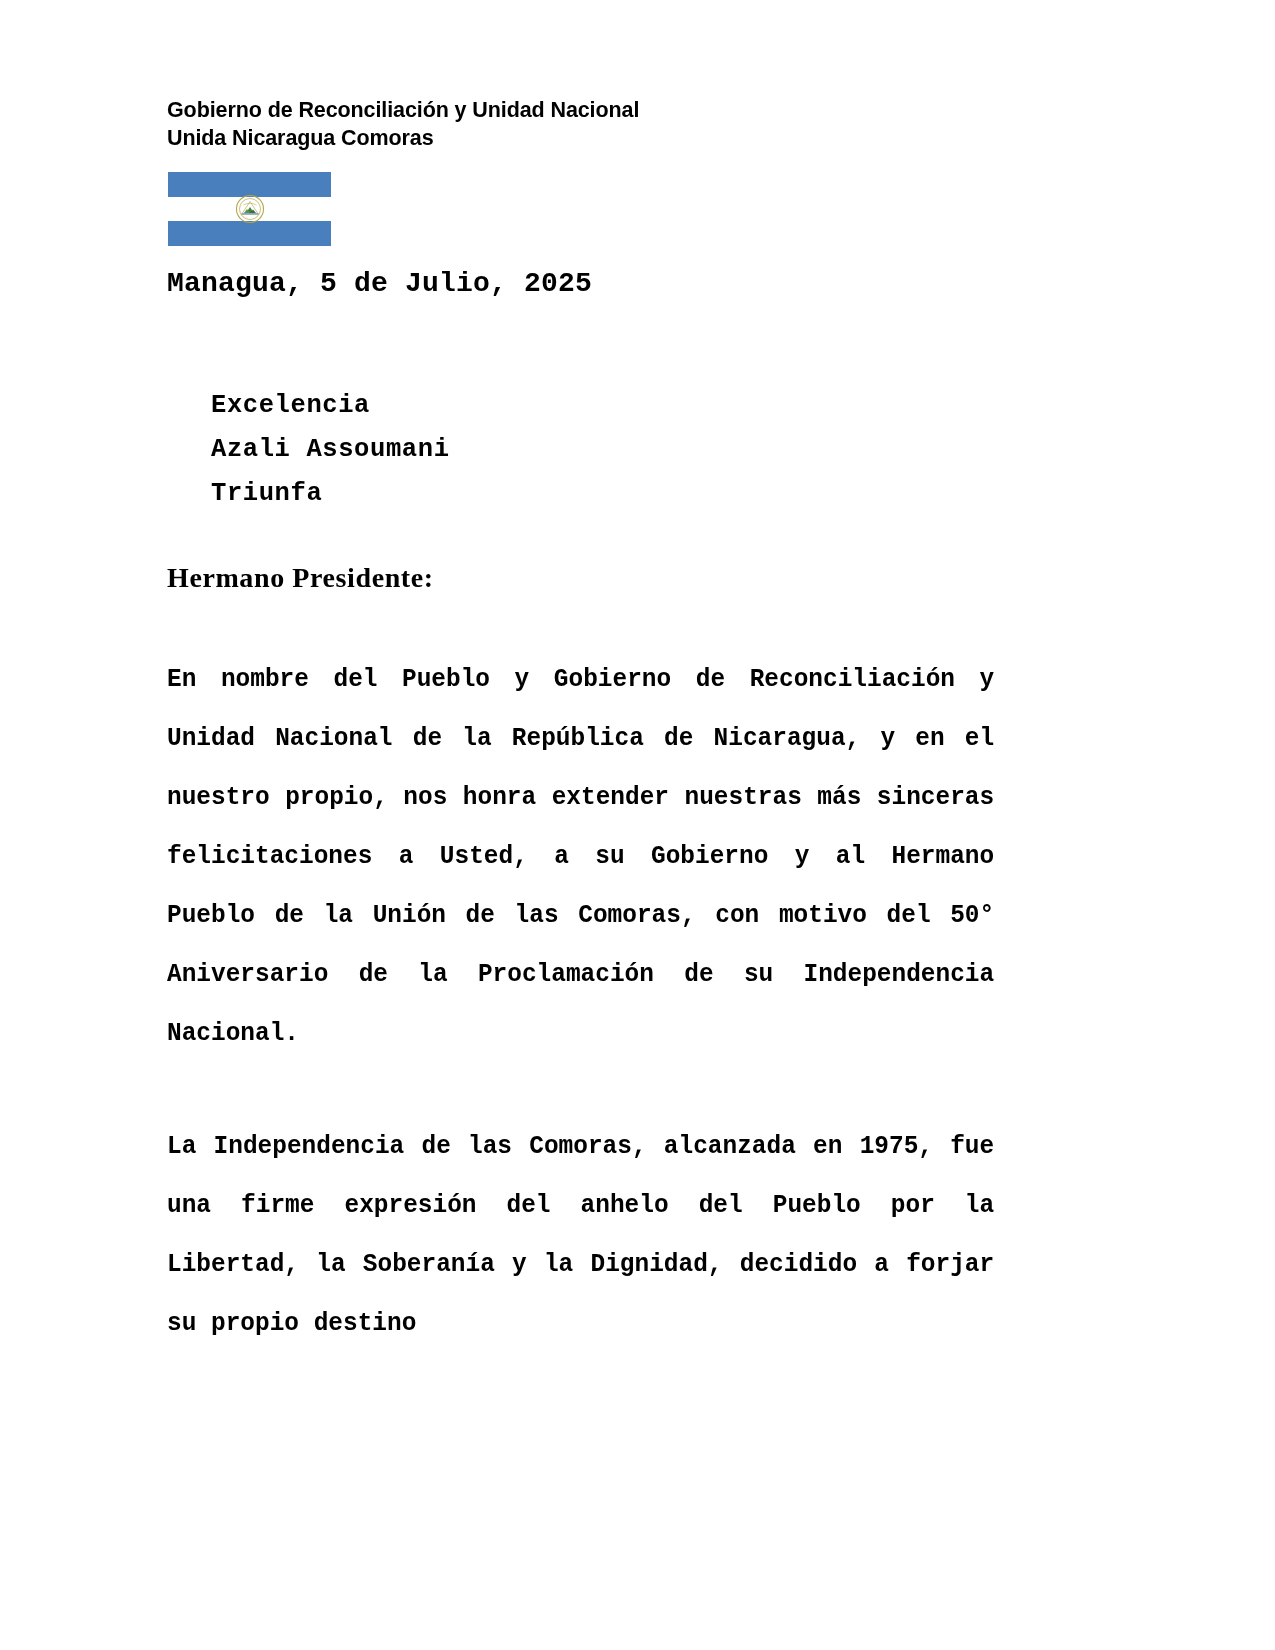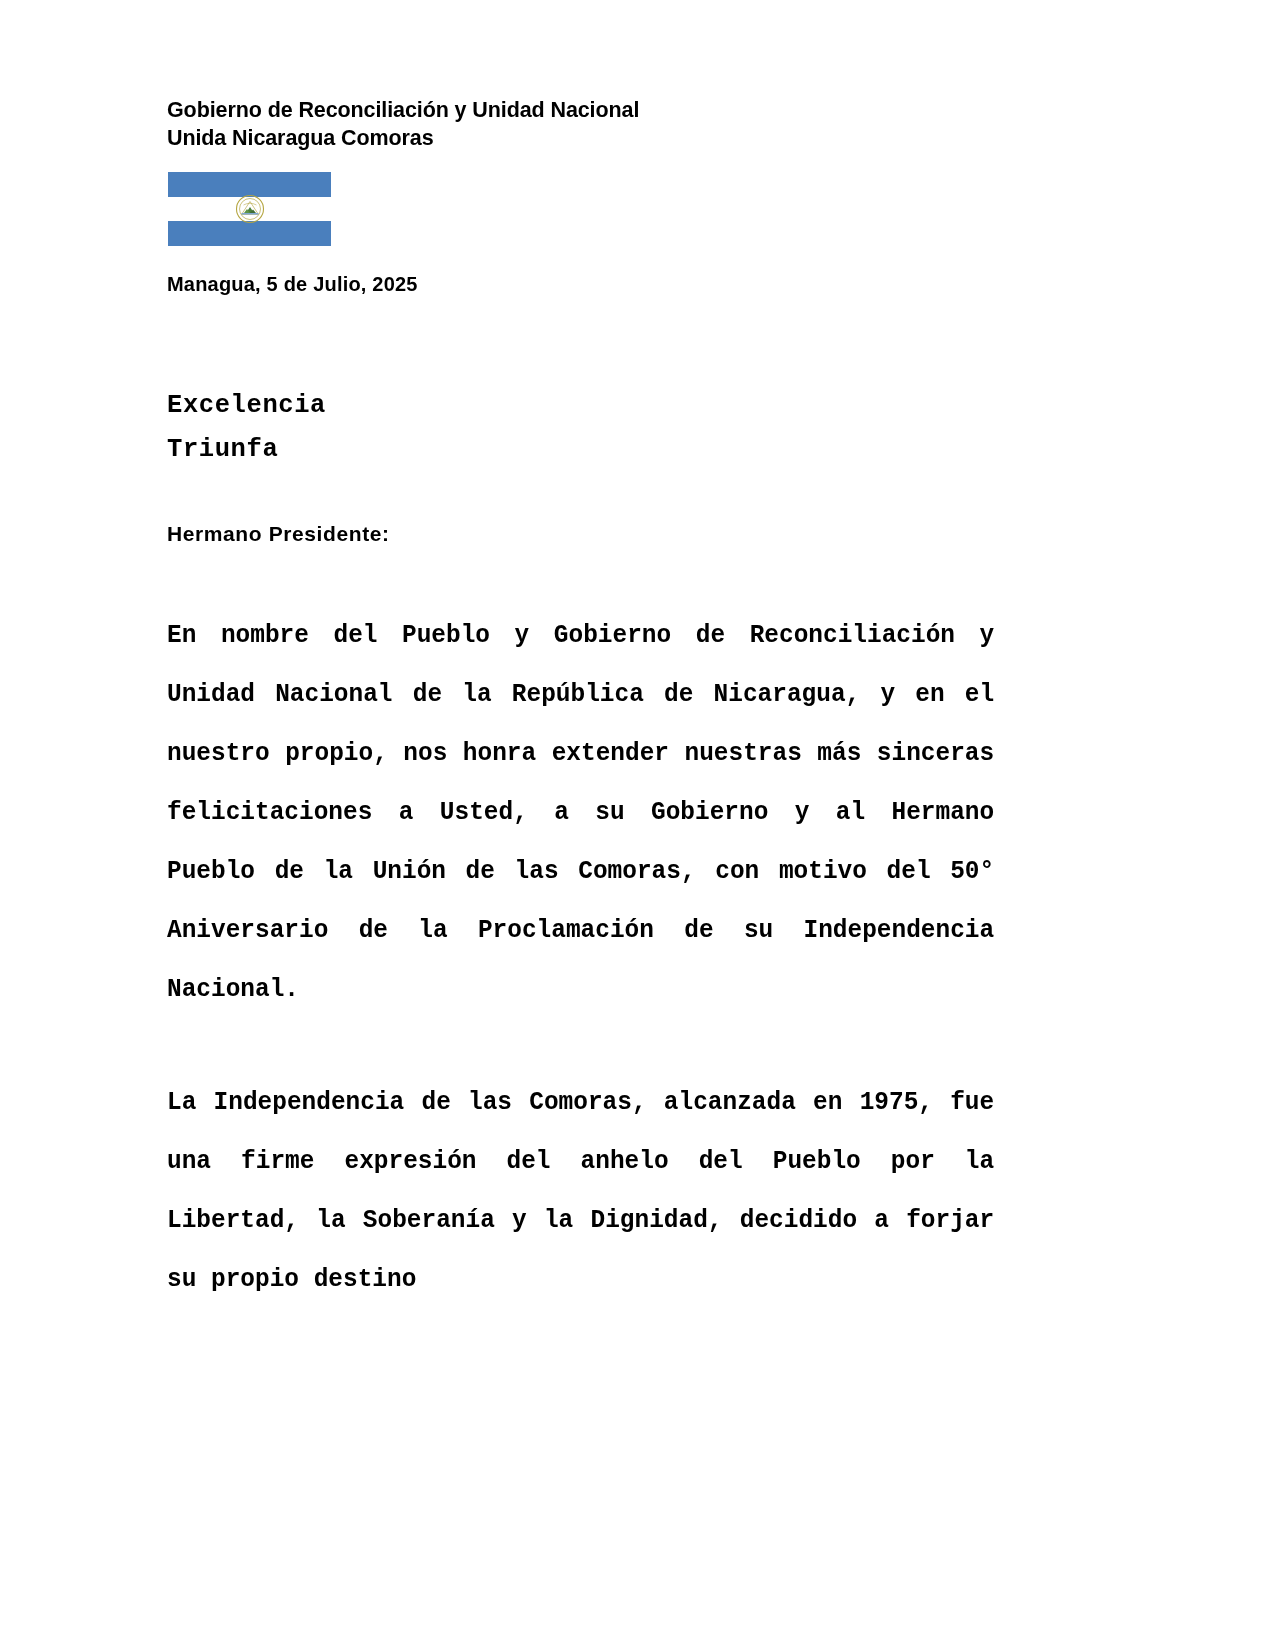--- a/index.html
+++ b/index.html
@@ -72,45 +72,46 @@
   }
 
   
   .doc {
     position: absolute;
     left: 167px;
     top: 262px;
     width: 880px;
   }
   .date-line {
-    font-family: Liberation Sans, sans-serif;
+    font-family: Liberation Mono, monospace;
     font-weight: bold;
-    font-size: 20px;
+    font-size: 28px;
     line-height: 44px;
     color: #000000;
     letter-spacing: 0.2px;
     white-space: nowrap;
   }
   .spacer-lg { height: 78px; }
   .spacer-md { height: 50px; }
   .spacer-sm { height: 40px; }
 
   .addressee {
     font-family: "Liberation Mono", "DejaVu Sans Mono", monospace;
     font-weight: bold;
     font-size: 25.5px;
     line-height: 44px;
     color: #000000;
     letter-spacing: 0.6px;
     white-space: nowrap;
+    margin-left: 44px;
   }
   .salutation {
-    font-family: Liberation Sans, sans-serif;
+    font-family: Liberation Serif, serif;
     font-weight: bold;
-    font-size: 21px;
+    font-size: 28px;
     line-height: 44px;
     color: #000000;
     letter-spacing: 0.6px;
     white-space: nowrap;
   }
 
   .para {
     font-family: "Liberation Mono", "DejaVu Sans Mono", monospace;
     font-weight: bold;
     font-size: 26px;
@@ -152,20 +153,21 @@
     </div>
   </div>
 
   <div class="doc">
 
     <div class="date-line">Managua, 5 de Julio, 2025</div>
 
     <div class="spacer-lg"></div>
 
     <div class="addressee">Excelencia</div>
+    <div class="addressee">Azali Assoumani</div>
     <div class="addressee">Triunfa</div>
 
     <div class="spacer-sm"></div>
 
     <div class="salutation">Hermano Presidente:</div>
 
     <div class="spacer-md"></div>
 
     <div class="para">En nombre del Pueblo y Gobierno de Reconciliación y Unidad Nacional de la República de Nicaragua, y en el nuestro propio, nos honra extender nuestras más sinceras felicitaciones a Usted, a su Gobierno y al Hermano Pueblo de la Unión de las Comoras, con motivo del 50° Aniversario de la Proclamación de su Independencia Nacional.</div>
 

